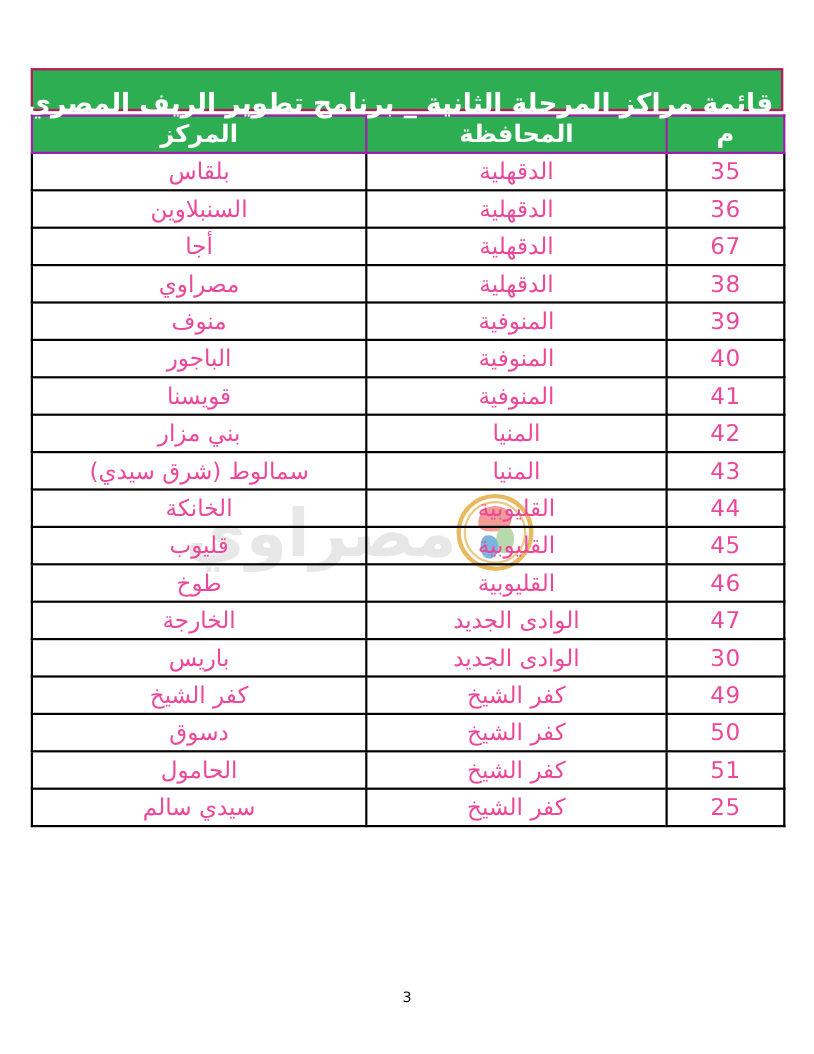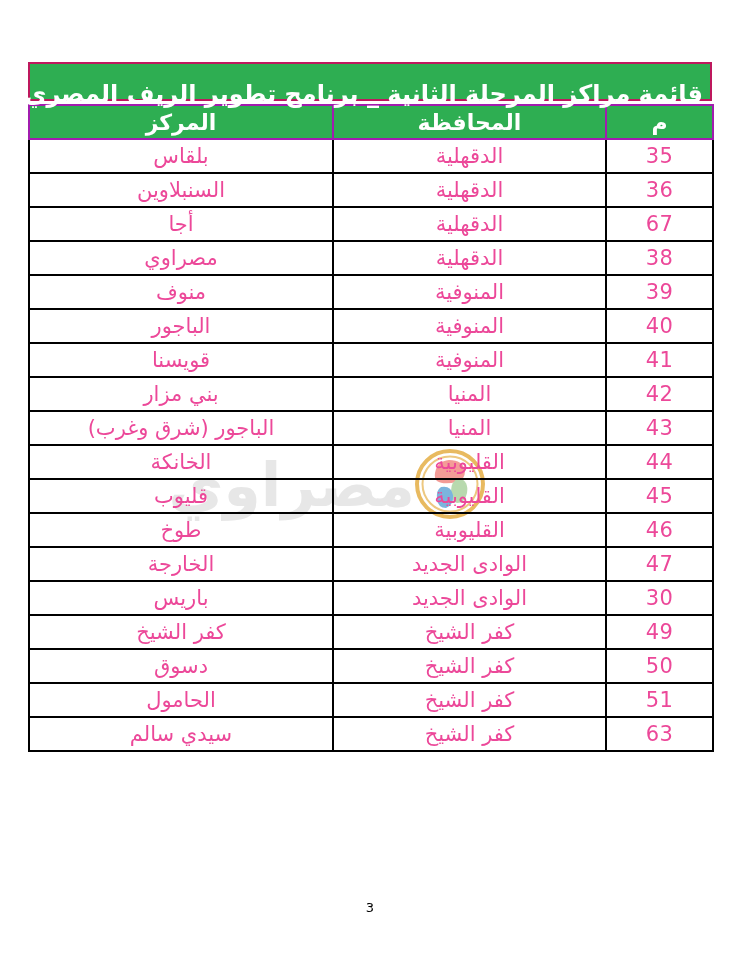--- a/index.html
+++ b/index.html
@@ -173,21 +173,21 @@
           <td>قويسنا</td>
         </tr>
         <tr>
           <td class="no-cell">42</td>
           <td>المنيا</td>
           <td>بني مزار</td>
         </tr>
         <tr>
           <td class="no-cell">43</td>
           <td>المنيا</td>
-          <td>الباجور (شرق وغرب)</td>
+          <td>سمالوط (شرق سيدي)</td>
         </tr>
         <tr>
           <td class="no-cell">44</td>
           <td>القليوبية</td>
           <td>الخانكة</td>
         </tr>
         <tr>
           <td class="no-cell">45</td>
           <td>القليوبية</td>
           <td>قليوب</td>
@@ -216,21 +216,21 @@
           <td class="no-cell">50</td>
           <td>كفر الشيخ</td>
           <td>دسوق</td>
         </tr>
         <tr>
           <td class="no-cell">51</td>
           <td>كفر الشيخ</td>
           <td>الحامول</td>
         </tr>
         <tr>
-          <td class="no-cell">63</td>
+          <td class="no-cell">25</td>
           <td>كفر الشيخ</td>
           <td>سيدي سالم</td>
         </tr>
       </tbody>
   </table>
 
   <div class="page-number">3</div>
 
 </div>
 

